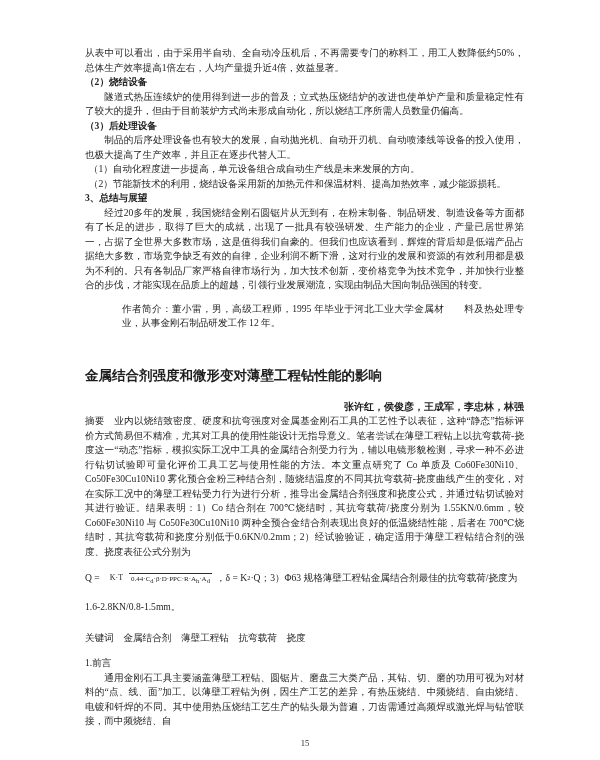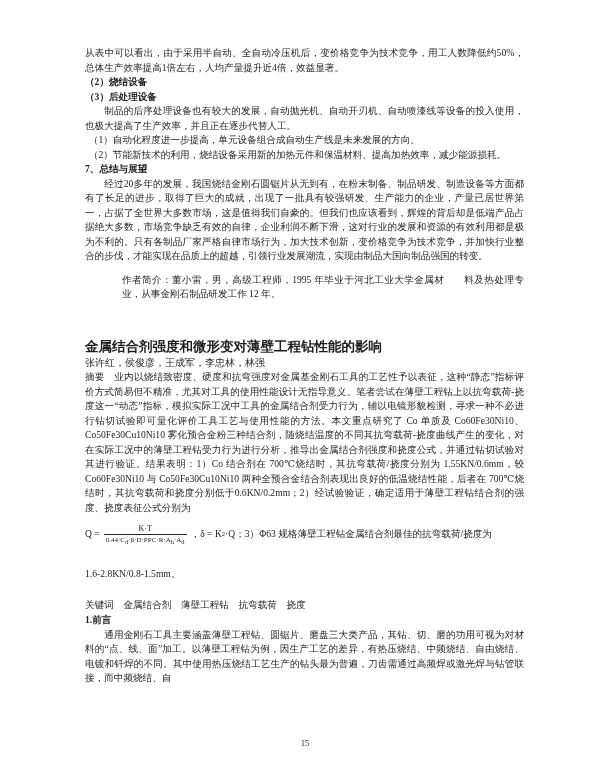--- a/index.html
+++ b/index.html
@@ -24,72 +24,73 @@
   p.sub-h { font-weight: bold; }
   p.sec-h { font-weight: bold; }
   p.bio { margin-top: 9px; margin-left: 37px; }
   .title {
     margin: 36px 0 0 0;
     font-size: 13.5px;
     font-weight: bold;
     text-align: left;
     line-height: 17px;
   }
-  p.authors { margin-top: 1px; text-align: left; font-size: 10px; }
+  p.authors { margin-top: 16px; text-align: right; font-size: 10px; font-weight: bold; }
   p.affil { margin-top: 3px; text-align: center; font-size: 9.6px; }
   p.abstract { }
   .formula-line {
     margin-top: 6px;
     font-size: 9.6px;
     line-height: 26px;
     display: flex;
     align-items: center;
     flex-wrap: nowrap;
     white-space: nowrap;
   }
   .frac {
     display: inline-flex;
-    flex-direction: column;
+    flex-direction: row;
     align-items: center;
     vertical-align: middle;
     margin: 0 4px;
   }
   .frac .num { font-size: 8px; line-height: 10px; padding: 0 6px; }
   .frac .den { font-size: 7px; line-height: 10px; border-top: 0.8px solid #2a2a2a; padding: 0 2px; }
   .formula-line sub { font-size: 6.5px; line-height: 0; }
-  p.result { margin-top: 20px; }
+  p.result { margin-top: 9px; }
   p.keywords { margin-top: 16px; }
-  p.intro-h { margin-top: 1px; font-weight: bold; }
+  p.intro-h { margin-top: 11px; font-weight: normal; }
   .pagenum {
     position: absolute;
     left: 85px;
     right: 75px;
     bottom: 12px;
     text-align: center;
     font-size: 8.5px;
     color: #2a2a2a;
   }
 </style>
 </head>
 <body>
 
 <div class="page">
   <div class="content">
 
-    <p class="cont">从表中可以看出，由于采用半自动、全自动冷压机后，变价格竞争为技术竞争，用工人数降低约50%，总体生产效率提高1倍左右，人均产量提升近4倍，效益显著。</p>
+    <p class="cont">从表中可以看出，由于采用半自动、全自动冷压机后，不再需要专门的称料工，用工人数降低约50%，总体生产效率提高1倍左右，人均产量提升近4倍，效益显著。</p>
 
     <p class="sub-h">（2）烧结设备</p>
+    <p class="indent">隧道式热压连续炉的使用得到进一步的普及；立式热压烧结炉的改进也使单炉产量和质量稳定性有了较大的提升，但由于目前装炉方式尚未形成自动化，所以烧结工序所需人员数量仍偏高。</p>
 
     <p class="sub-h">（3）后处理设备</p>
     <p class="indent">制品的后序处理设备也有较大的发展，自动抛光机、自动开刃机、自动喷漆线等设备的投入使用，也极大提高了生产效率，并且正在逐步代替人工。</p>
 
     <p class="item">（1）自动化程度进一步提高，单元设备组合成自动生产线是未来发展的方向。</p>
     <p class="item">（2）节能新技术的利用，烧结设备采用新的加热元件和保温材料、提高加热效率，减少能源损耗。</p>
 
-    <p class="sec-h">7、总结与展望</p>
+    <p class="sec-h">3、总结与展望</p>
     <p class="indent">经过20多年的发展，我国烧结金刚石圆锯片从无到有，在粉末制备、制品研发、制造设备等方面都有了长足的进步，取得了巨大的成就，出现了一批具有较强研发、生产能力的企业，产量已居世界第一，占据了全世界大多数市场，这是值得我们自豪的。但我们也应该看到，辉煌的背后却是低端产品占据绝大多数，市场竞争缺乏有效的自律，企业利润不断下滑，这对行业的发展和资源的有效利用都是极为不利的。只有各制品厂家严格自律市场行为，加大技术创新，变价格竞争为技术竞争，并加快行业整合的步伐，才能实现在品质上的超越，引领行业发展潮流，实现由制品大国向制品强国的转变。</p>
 
     <p class="bio">作者简介：董小雷，男，高级工程师，1995 年毕业于河北工业大学金属材　　料及热处理专业，从事金刚石制品研发工作 12 年。</p>
 
     <h1 class="title">金属结合剂强度和微形变对薄壁工程钻性能的影响</h1>
     <p class="authors">张许红，侯俊彦，王成军，李忠林，林强</p>
 
     <p class="abstract">摘要　业内以烧结致密度、硬度和抗弯强度对金属基金刚石工具的工艺性予以表征，这种“静态”指标评价方式简易但不精准，尤其对工具的使用性能设计无指导意义。笔者尝试在薄壁工程钻上以抗弯载荷-挠度这一“动态”指标，模拟实际工况中工具的金属结合剂受力行为，辅以电镜形貌检测，寻求一种不必进行钻切试验即可量化评价工具工艺与使用性能的方法。本文重点研究了 Co 单质及 Co60Fe30Ni10、Co50Fe30Cu10Ni10 雾化预合金粉三种结合剂，随烧结温度的不同其抗弯载荷-挠度曲线产生的变化，对在实际工况中的薄壁工程钻受力行为进行分析，推导出金属结合剂强度和挠度公式，并通过钻切试验对其进行验证。结果表明：1）Co 结合剂在 700℃烧结时，其抗弯载荷/挠度分别为 1.55KN/0.6mm，较 Co60Fe30Ni10 与 Co50Fe30Cu10Ni10 两种全预合金结合剂表现出良好的低温烧结性能，后者在 700℃烧结时，其抗弯载荷和挠度分别低于0.6KN/0.2mm；2）经试验验证，确定适用于薄壁工程钻结合剂的强度、挠度表征公式分别为</p>
 
     <div class="formula-line">

